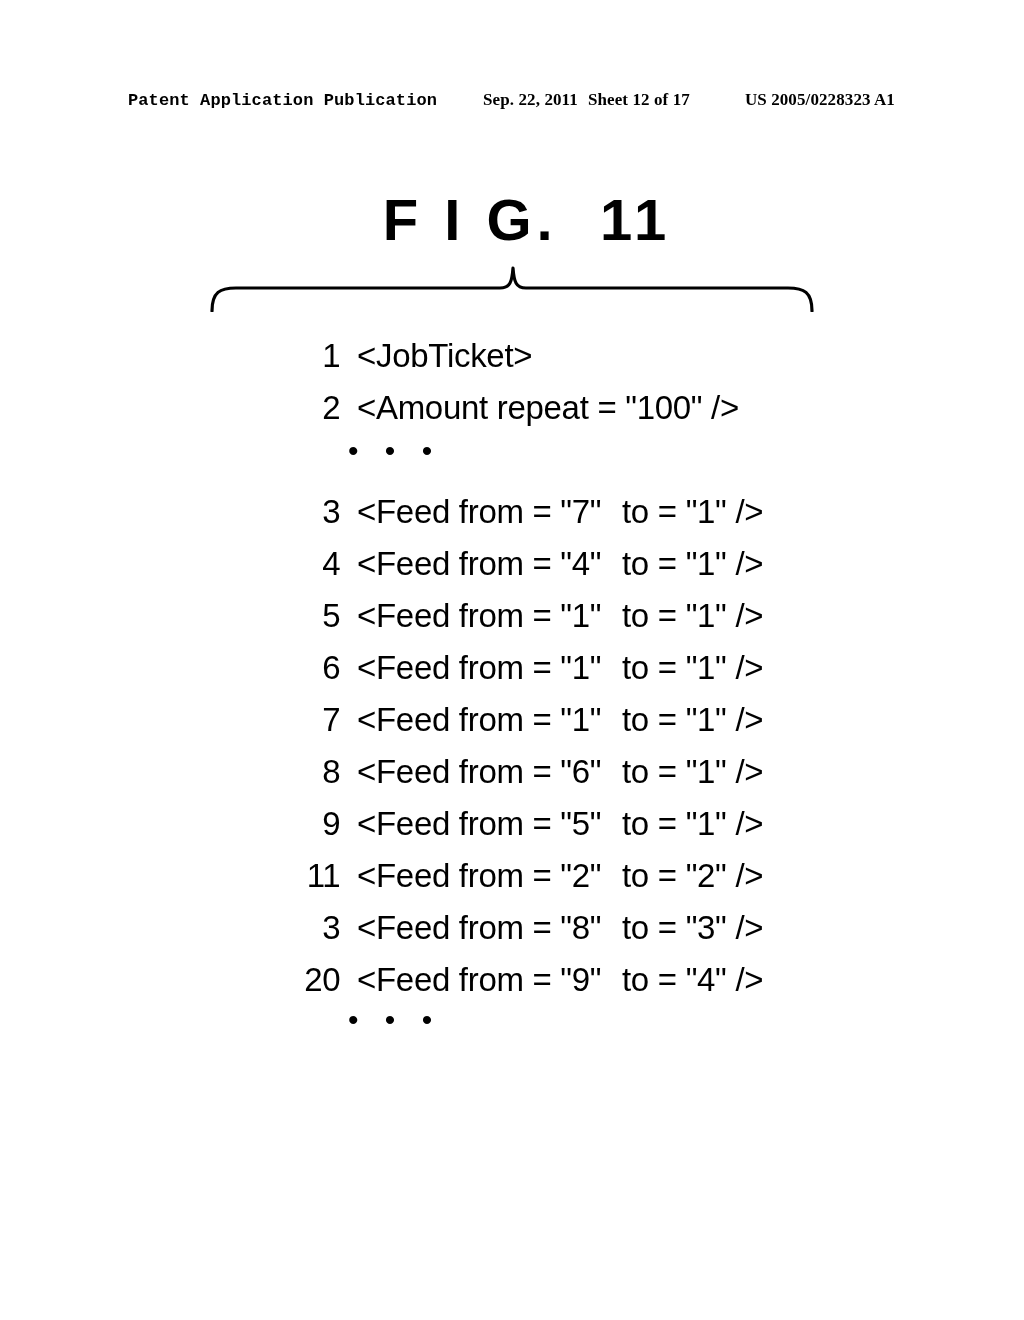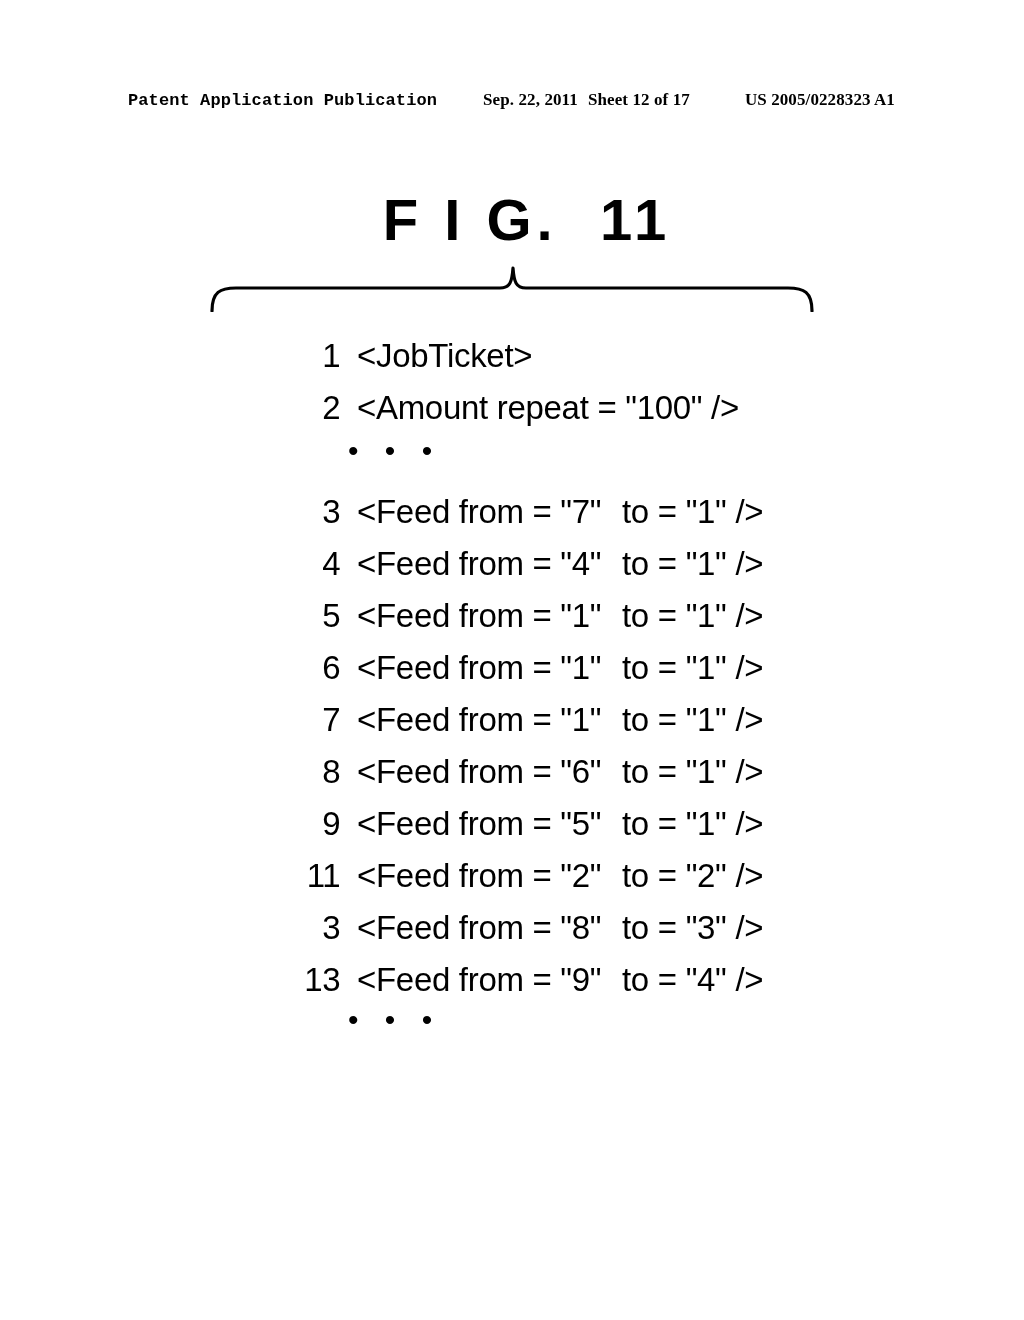--- a/index.html
+++ b/index.html
@@ -185,21 +185,21 @@
     <span class="ln">11</span>
     <span class="code-text"><span class="code-col-a">&lt;Feed from = "2"</span><span class="code-col-b">to = "2" /&gt;</span></span>
   </div>
 
   <div class="code-line">
     <span class="ln">3</span>
     <span class="code-text"><span class="code-col-a">&lt;Feed from = "8"</span><span class="code-col-b">to = "3" /&gt;</span></span>
   </div>
 
   <div class="code-line">
-    <span class="ln">13</span>
+    <span class="ln">20</span>
     <span class="code-text"><span class="code-col-a">&lt;Feed from = "9"</span><span class="code-col-b">to = "4" /&gt;</span></span>
   </div>
 
 
   <div class="ellipsis-row tight">
     <span class="dots">• • •</span>
   </div>
 
 
 </div>

